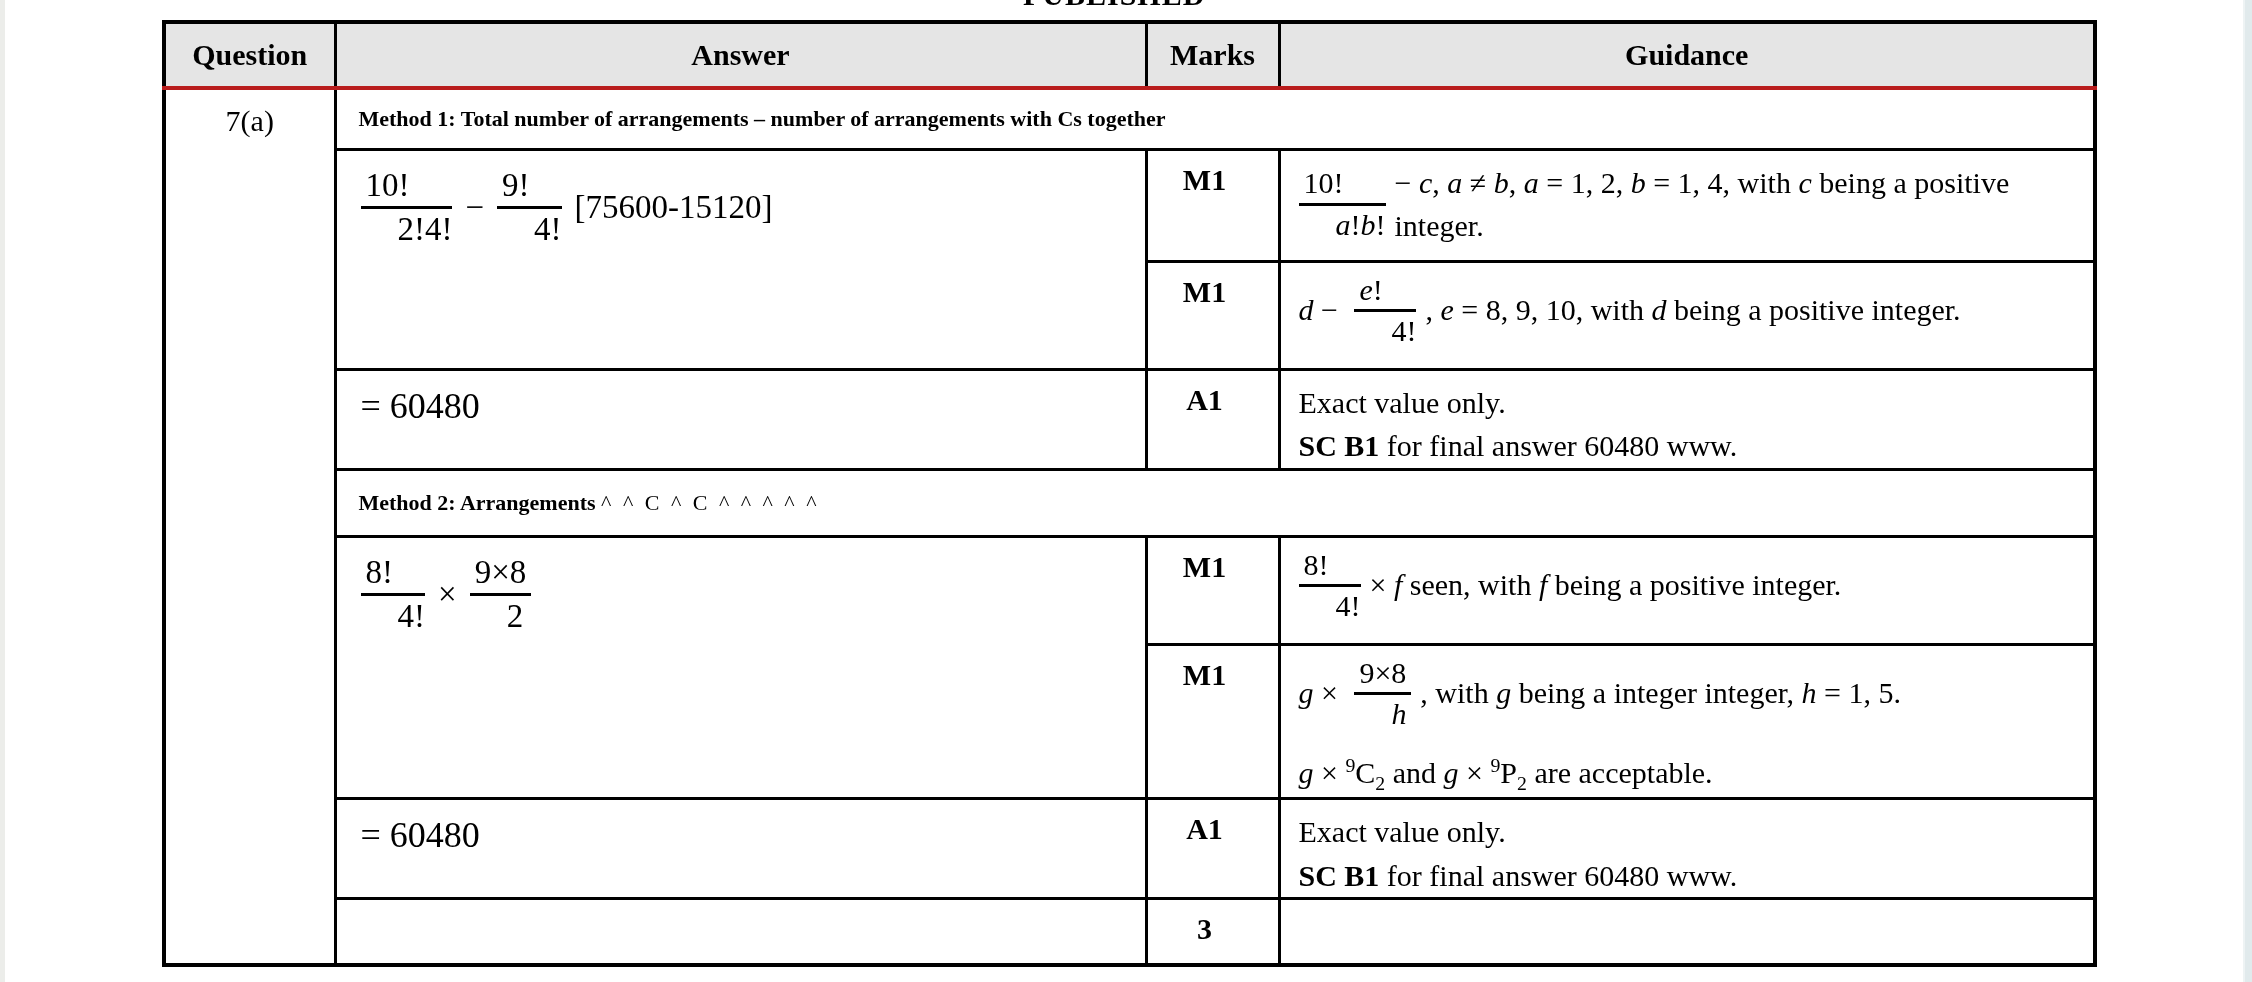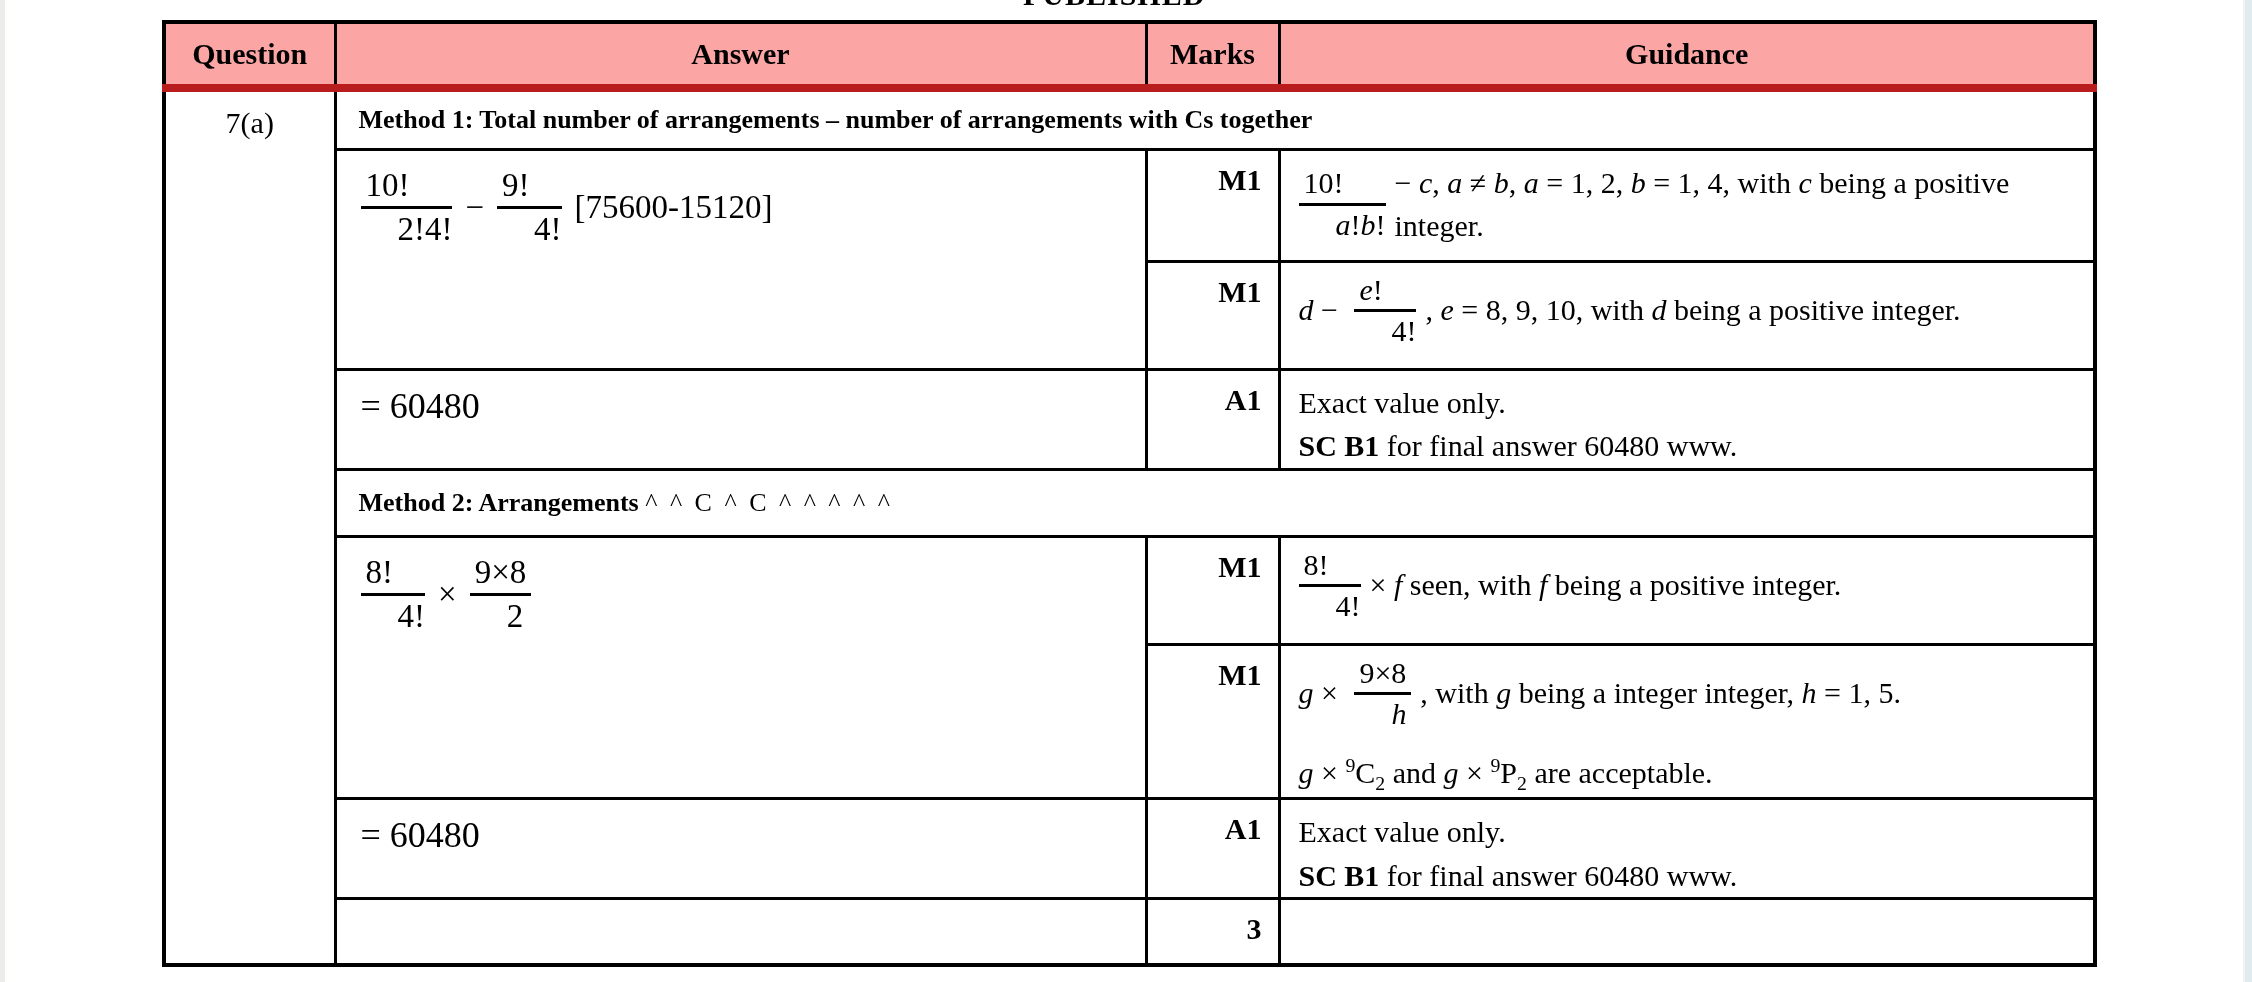--- a/index.html
+++ b/index.html
@@ -9,40 +9,40 @@
 
   .edge-strip-left{position:absolute;left:0;top:0;width:5px;height:982px;background:#ecedea;}
   .edge-strip-right{position:absolute;right:0;top:0;width:7px;height:982px;background:#e1eaec;border-left:2px solid #eef3f4;}
 
   .published{position:absolute;top:-21px;left:1023px;width:160px;
              font-weight:bold;font-size:30px;line-height:31px;letter-spacing:1px;text-align:center;}
 
   table.mstable{position:absolute;left:162px;top:20px;width:1931px;
                 border-collapse:collapse;table-layout:fixed;border:4px solid #000;}
   .mstable td,.mstable th{border:3px solid #000;vertical-align:top;padding:0;overflow:hidden;}
-  .mstable th{background:#fca5a5;font-size:30px;font-weight:bold;text-align:center;vertical-align:middle;
-              border-bottom:8px solid #b91c1c;}
+  .mstable th{background:#e5e5e5;font-size:30px;font-weight:bold;text-align:center;vertical-align:middle;
+              border-bottom:4px solid #b91c1c;}
 
   tr.h-row{height:66px;}
   tr.r-title1{height:61px;}
   tr.r-m1a{height:112px;}
   tr.r-m1b{height:108px;}
   tr.r-a1a{height:100px;}
   tr.r-title2{height:67px;}
   tr.r-m2a{height:108px;}
   tr.r-m2b{height:144px;}
   tr.r-a1b{height:98px;}
   tr.r-total{height:66px;}
 
   td.qcell{text-align:center;font-size:30px;padding-top:14px;}
-  td.mtitle{font-size:26px;vertical-align:middle;padding-left:22px;}
+  td.mtitle{font-size:22px;vertical-align:middle;padding-left:22px;}
   td.mtitle span:not(.bd){letter-spacing:3px;}
   td.ans{font-size:33px;padding:16px 0 0 24px;}
   td.ansplain{font-size:36px;padding:14px 0 0 24px;}
-  td.marks{font-size:30px;font-weight:bold;text-align:right;padding:12px 16px 0 0;}
+  td.marks{font-size:30px;font-weight:bold;text-align:center;padding:12px 16px 0 0;}
   td.guid{font-size:30px;line-height:1.45;padding:10px 12px 0 18px;}
 
   .expr{display:flex;align-items:center;gap:13px;}
   .gline{display:flex;align-items:center;}
   .gline .frac{margin-right:9px;}
   .gline .pre{margin-right:9px;white-space:pre;}
   .gline2{margin-top:20px;}
 
   .frac{display:inline-block;text-align:left;line-height:1.12;vertical-align:middle;}
   .frac .num{display:block;border-bottom:3px solid #000;padding:0 5px 3px 5px;}

